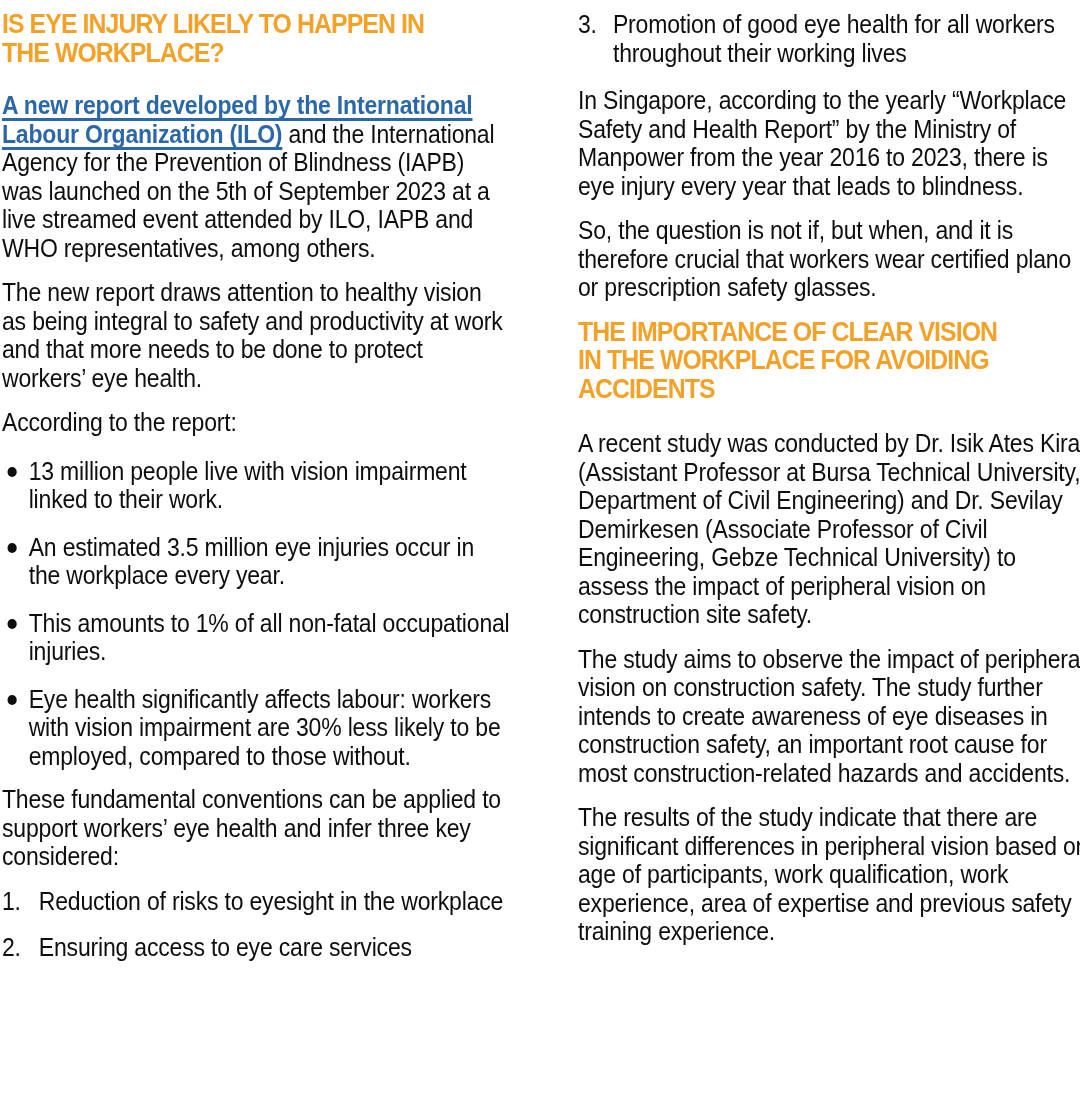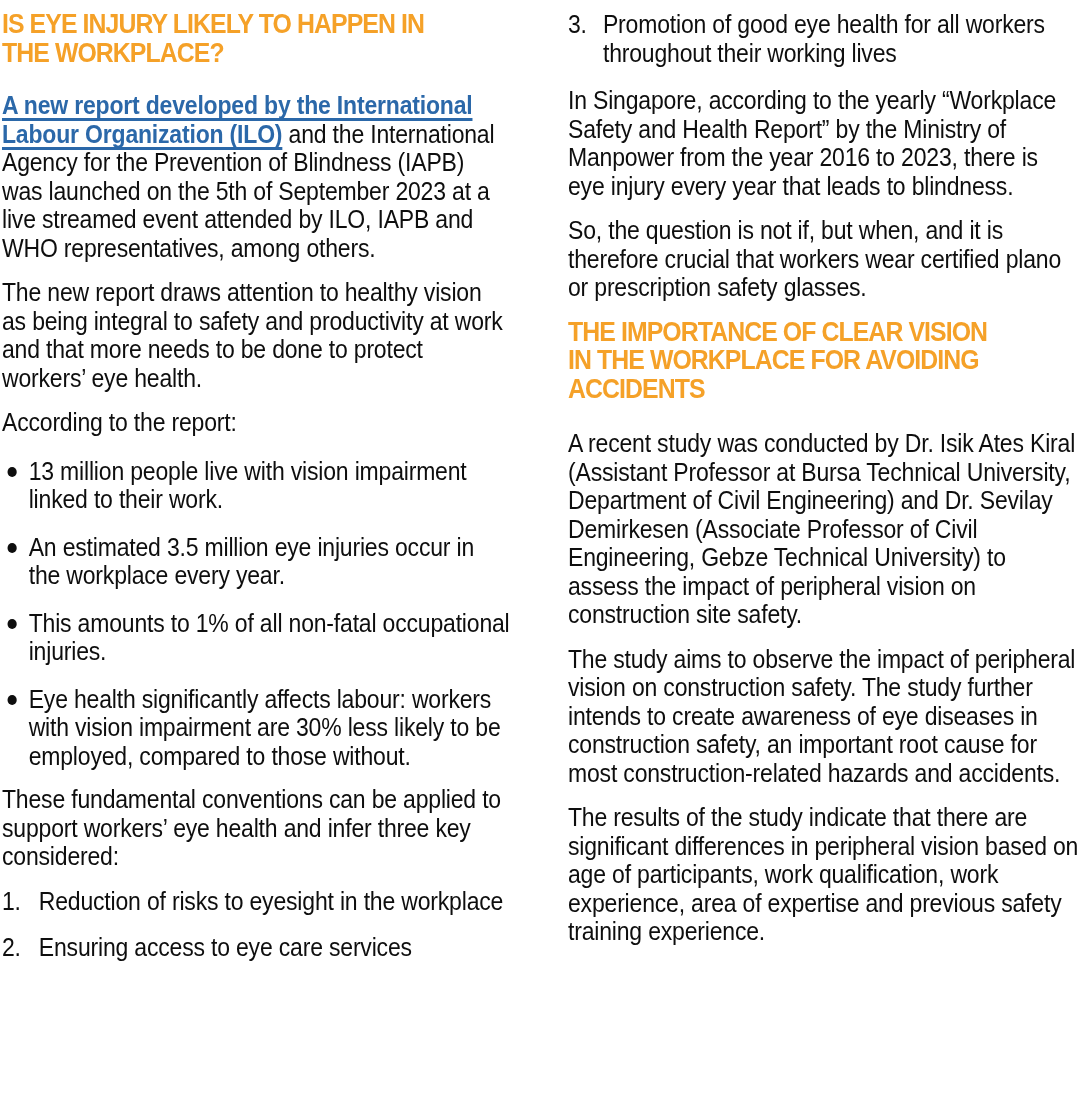--- a/index.html
+++ b/index.html
@@ -17,21 +17,21 @@
     background: var(--color-background);
     font-family: "Liberation Sans", sans-serif;
     color: var(--color-text);
   }
   .page {
     position: relative;
     width: 1080px;
     height: 956px;
     display: grid;
     grid-template-columns: 552px 557px;
-    column-gap: 14px;
+    column-gap: 24px;
     padding: 10px 16px 0 2px;
   }
   .col {
     font-size: 25px;
     line-height: 28.5px;
     letter-spacing: -0.2px;
     transform: scaleX(0.92);
     transform-origin: left top;
   }
   .para { margin: 0 0 16px 0; }

